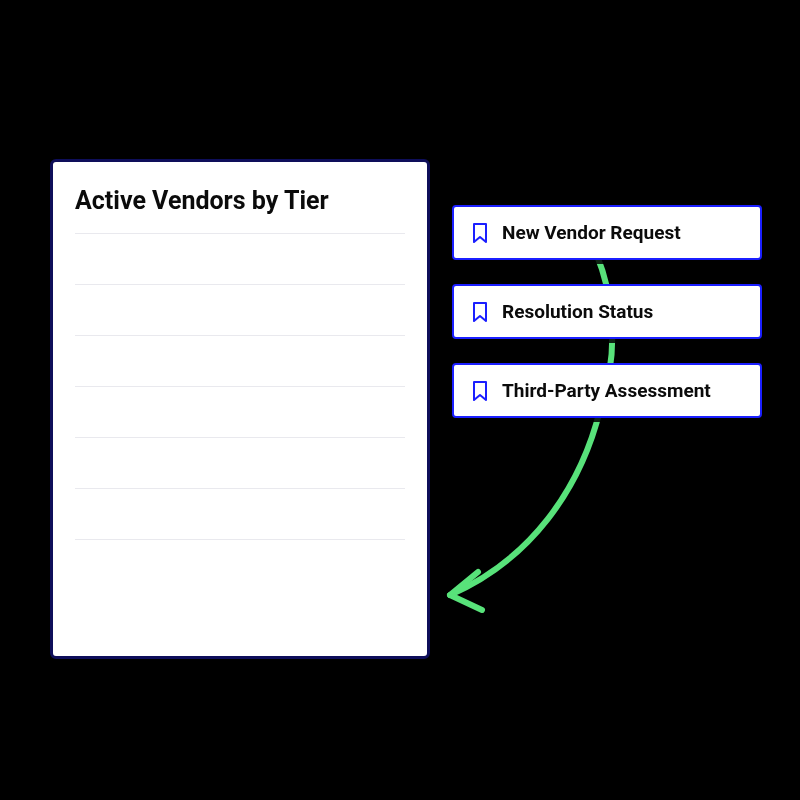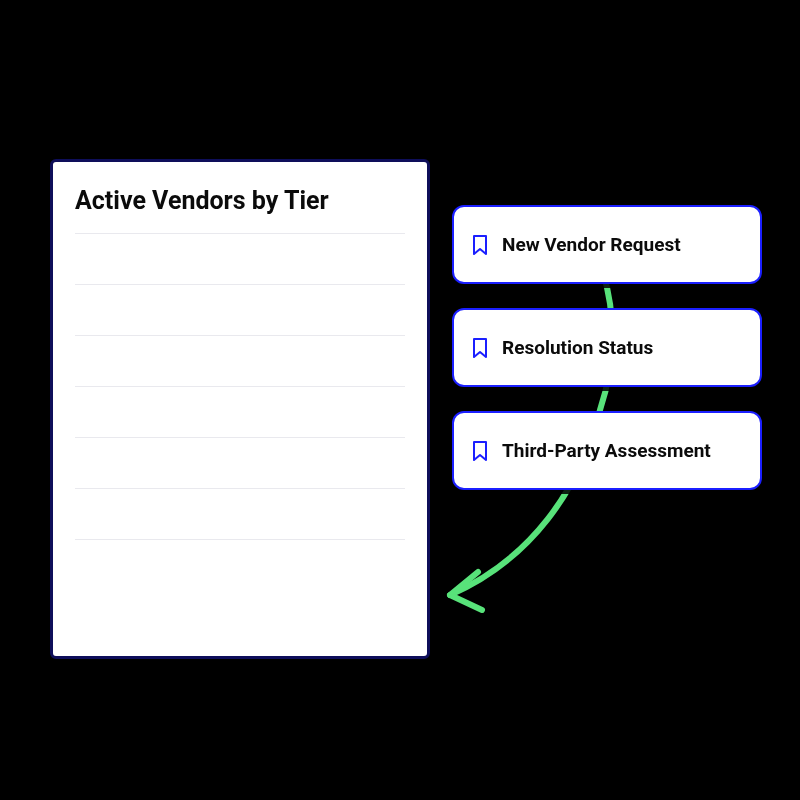--- a/index.html
+++ b/index.html
@@ -58,23 +58,23 @@
     left: 452px;
     top: 205px;
     width: 310px;
     display: flex;
     flex-direction: column;
     gap: 24px;
   }
   .wf-item {
     background: #fff;
     border: 2.5px solid #1b1fff;
-    border-radius: 12px;
+    border-radius: 4px;
     box-shadow: 4px 4px 0 rgba(0,0,0,0.85);
-    padding: 26px 18px;
+    padding: 14px 18px;
     display: flex;
     align-items: center;
     gap: 14px;
   }
   .wf-label {
     font-size: 19px;
     font-weight: 700;
     color: #0b0b0b;
   }
   .bookmark-icon {

